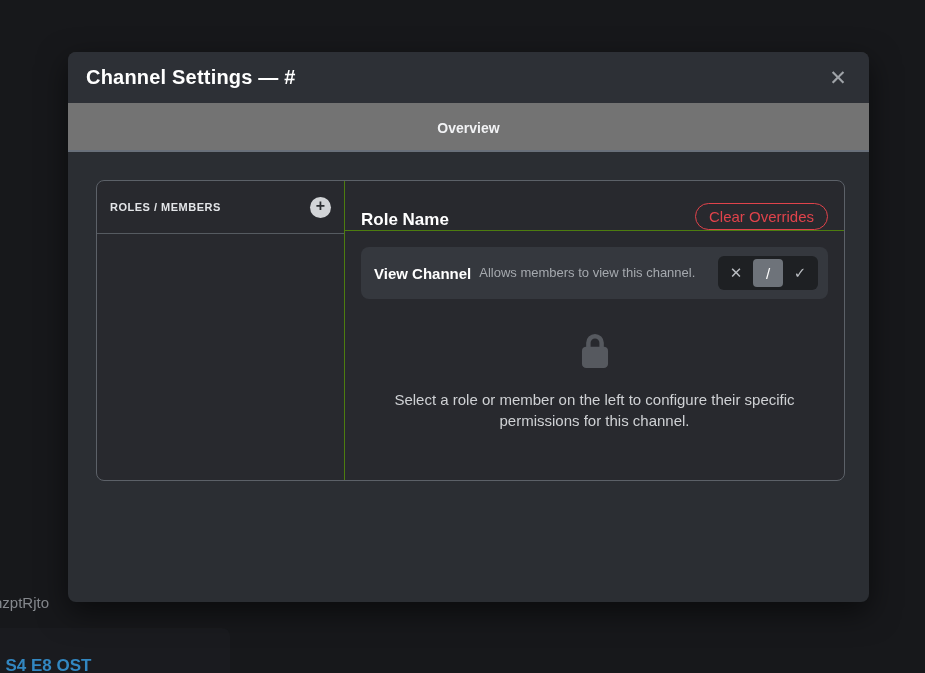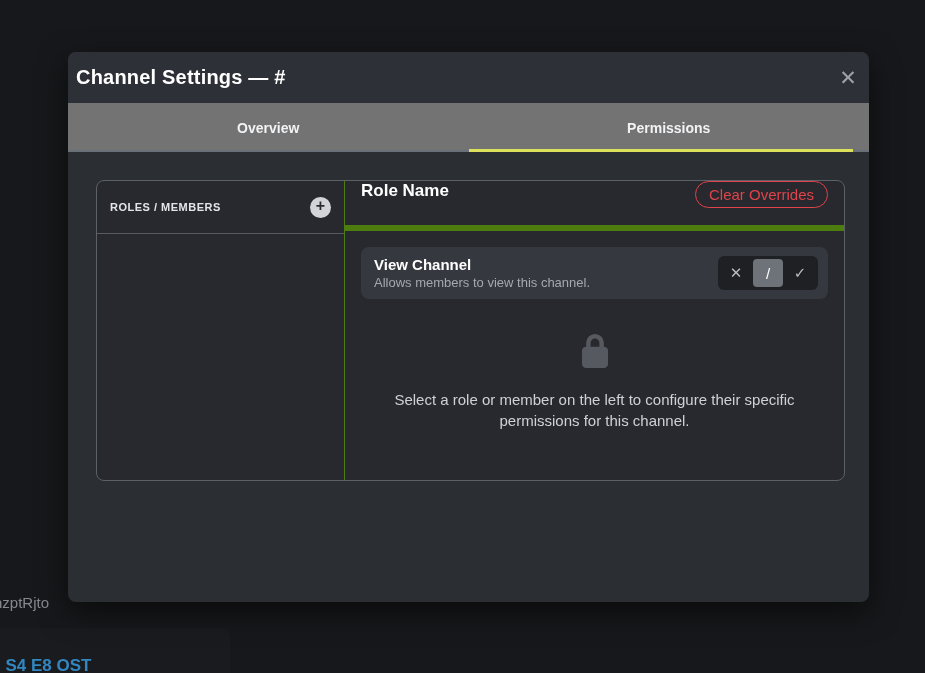--- a/index.html
+++ b/index.html
@@ -27,21 +27,21 @@
 
   
   .modal {
     position:absolute; left:68px; top:52px; width:801px; height:550px;
     background:#2b2e33; border-radius:8px;
     box-shadow:0 10px 30px rgba(0,0,0,.55);
     overflow:hidden;
   }
   .modal-header {
     height:51px; background:#2d3036;
-    display:flex; align-items:center; padding:0 8px;
+    display:flex; align-items:center; padding:0 18px;
     box-shadow:0 1px 0 rgba(0,0,0,.25);
   }
   .modal-title { font-size:20px; font-weight:bold; color:#ffffff; letter-spacing:.2px; }
   .close-btn {
     margin-left:auto; width:26px; height:26px;
     display:flex; align-items:center; justify-content:center;
     color:#9fa3a8; font-size:21px; line-height:1; cursor:pointer;
     background:none; border:none; font-family:inherit;
   }
 
@@ -80,36 +80,36 @@
   .add-btn {
     margin-left:auto; width:21px; height:21px; border-radius:50%;
     background:#d2d4d7; color:#2a2c30; border:none; cursor:pointer;
     display:flex; align-items:center; justify-content:center;
     font-size:16px; font-weight:bold; line-height:1; font-family:inherit; padding:0 0 2px 0;
   }
   .roles-list { flex:1; }
 
   .main { flex:1; display:flex; flex-direction:column; }
   .main-header {
-    height:50px; border-bottom:6px solid #4d7c0f;
-    display:flex; align-items:flex-start; padding:0 16px; flex:0 0 auto;
+    height:50px; border-bottom:1px solid #4d7c0f;
+    display:flex; align-items:flex-end; padding:0 16px; flex:0 0 auto;
   }
   .role-name { font-size:17px; font-weight:bold; color:#ffffff; }
   .clear-btn {
     margin-left:auto; background:transparent; cursor:pointer;
     border:1px solid var(--danger,#e0434b); color:var(--danger,#e0434b);
     border-radius:14px; padding:4px 13px; font-size:15px; font-family:inherit;
   }
 
   .main-content { flex:1; padding:16px; display:flex; flex-direction:column; }
   .perm-row {
     background:#35383e; border-radius:8px;
     padding:9px 10px 9px 13px; display:flex; align-items:center;
   }
-  .perm-texts { display:flex; flex-direction:column; gap:2px; }
+  .perm-texts { display:flex; flex-direction:row; gap:8px; }
   .perm-name { font-size:15px; font-weight:bold; color:#ffffff; }
   .perm-desc { font-size:13px; color:#a5a9ae; }
   .tristate {
     margin-left:auto; background:#1e2023; border-radius:6px;
     padding:3px; display:flex; gap:2px;
   }
   .tri-btn {
     width:30px; height:28px; display:flex; align-items:center; justify-content:center;
     color:#b9bcc1; font-size:15px; background:transparent; border:none;
     cursor:pointer; border-radius:4px; font-family:inherit;
@@ -134,21 +134,20 @@
 
 <div class="modal">
 
   <div class="modal-header">
     <span class="modal-title">Channel Settings — #</span>
     <button class="close-btn">✕</button>
   </div>
 
   <div class="tabs">
     <button class="tab">Overview</button>
-    <button class="tab active">Permissions</button>
   </div>
 
   <div class="panel">
 
     <div class="sidebar">
       <div class="sidebar-header">
         <span class="sidebar-header-label">ROLES / MEMBERS</span>
         <button class="add-btn">+</button>
       </div>
       <div class="roles-list"></div>

